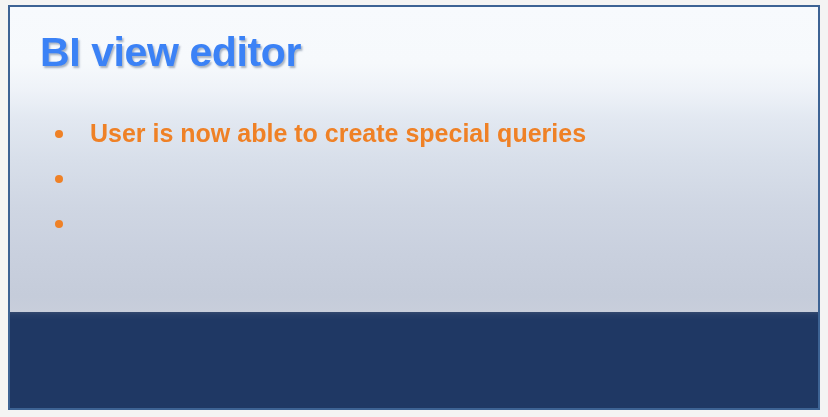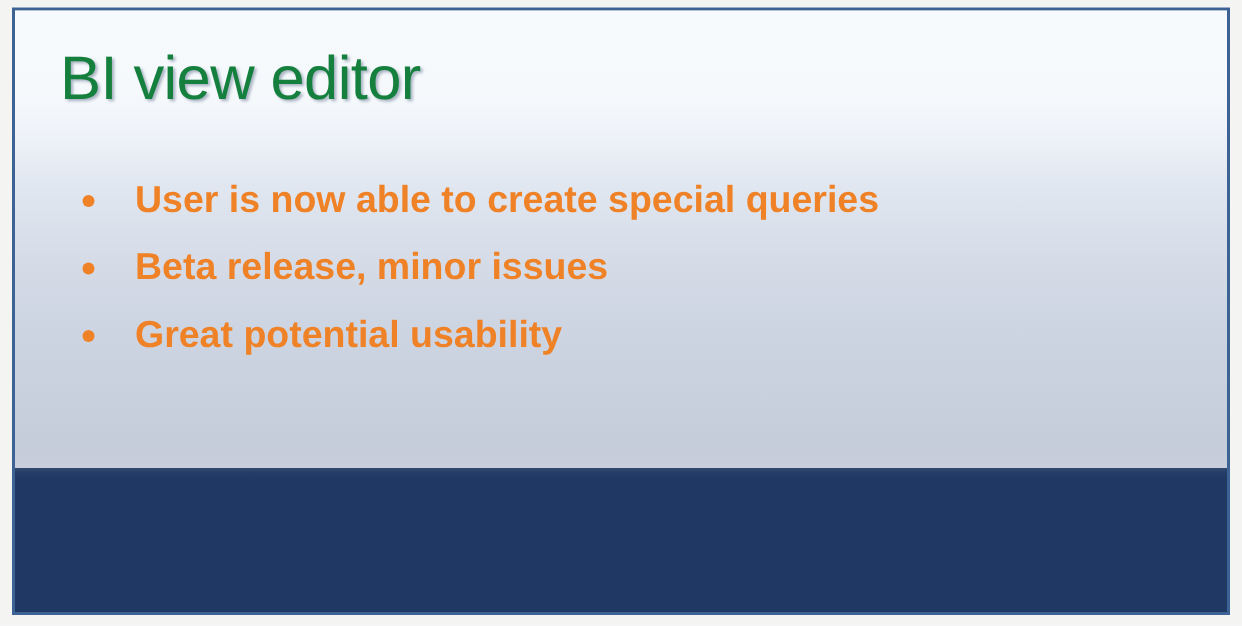--- a/index.html
+++ b/index.html
@@ -77,24 +77,24 @@
     position: absolute;
     left: 30px;
     top: 17px;
     right: 40px;
     height: 60px;
   }
   #slide-title {
     margin: 0;
     font-family: "Liberation Sans", sans-serif;
     font-size: 41px;
-    font-weight: normal;
+    font-weight: bold;
     line-height: 56px;
     letter-spacing: -0.4px;
-    color: #15803d;
+    color: #3b82f6;
     text-shadow: 1.5px 1.5px 2px rgba(40, 62, 100, 0.38);
     white-space: nowrap;
   }
 
   
   #bullet-list {
     position: absolute;
     left: 36px;
     top: 104px;
     right: 40px;
@@ -144,24 +144,22 @@
 
     <ul id="bullet-list">
 
       <li class="bullet-item">
         <span class="bullet-marker"></span>
         <span class="bullet-text">User is now able to create special queries</span>
       </li>
 
       <li class="bullet-item">
         <span class="bullet-marker"></span>
-        <span class="bullet-text">Beta release, minor issues</span>
       </li>
 
       <li class="bullet-item">
         <span class="bullet-marker"></span>
-        <span class="bullet-text">Great potential usability</span>
       </li>
 
     </ul>
 
   </div>
 </div>
 
 </body></html>

